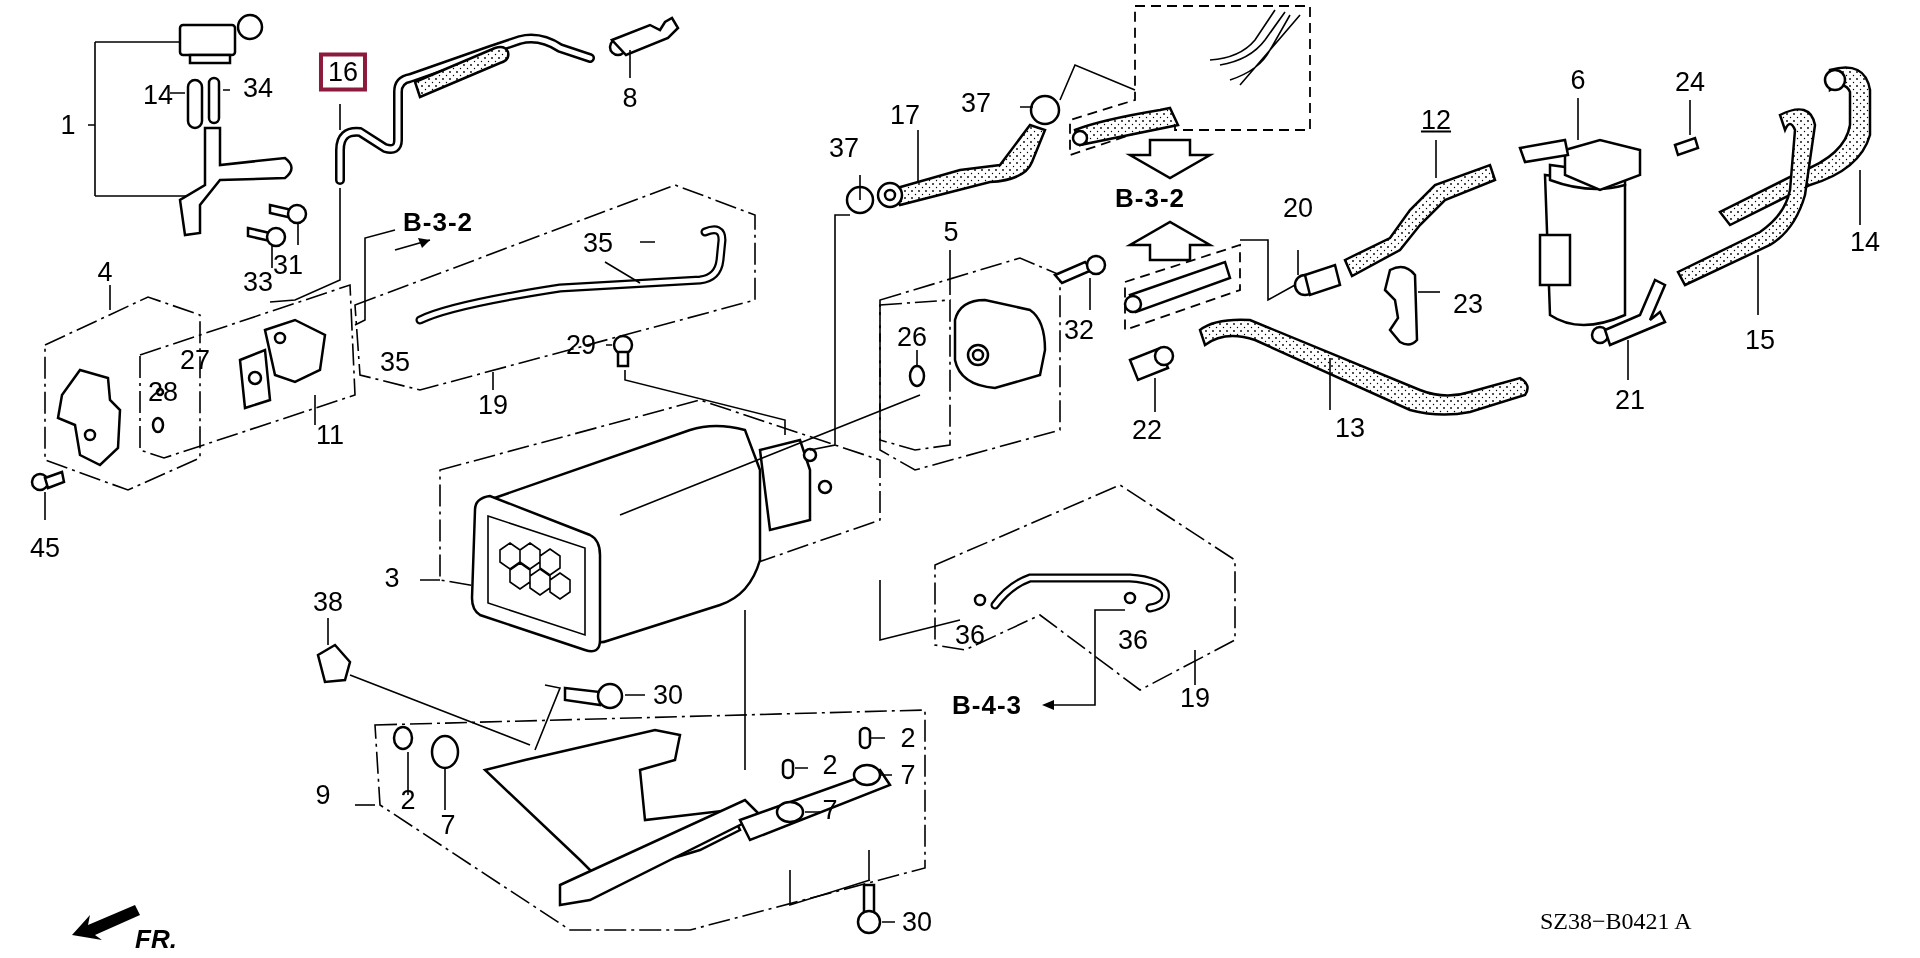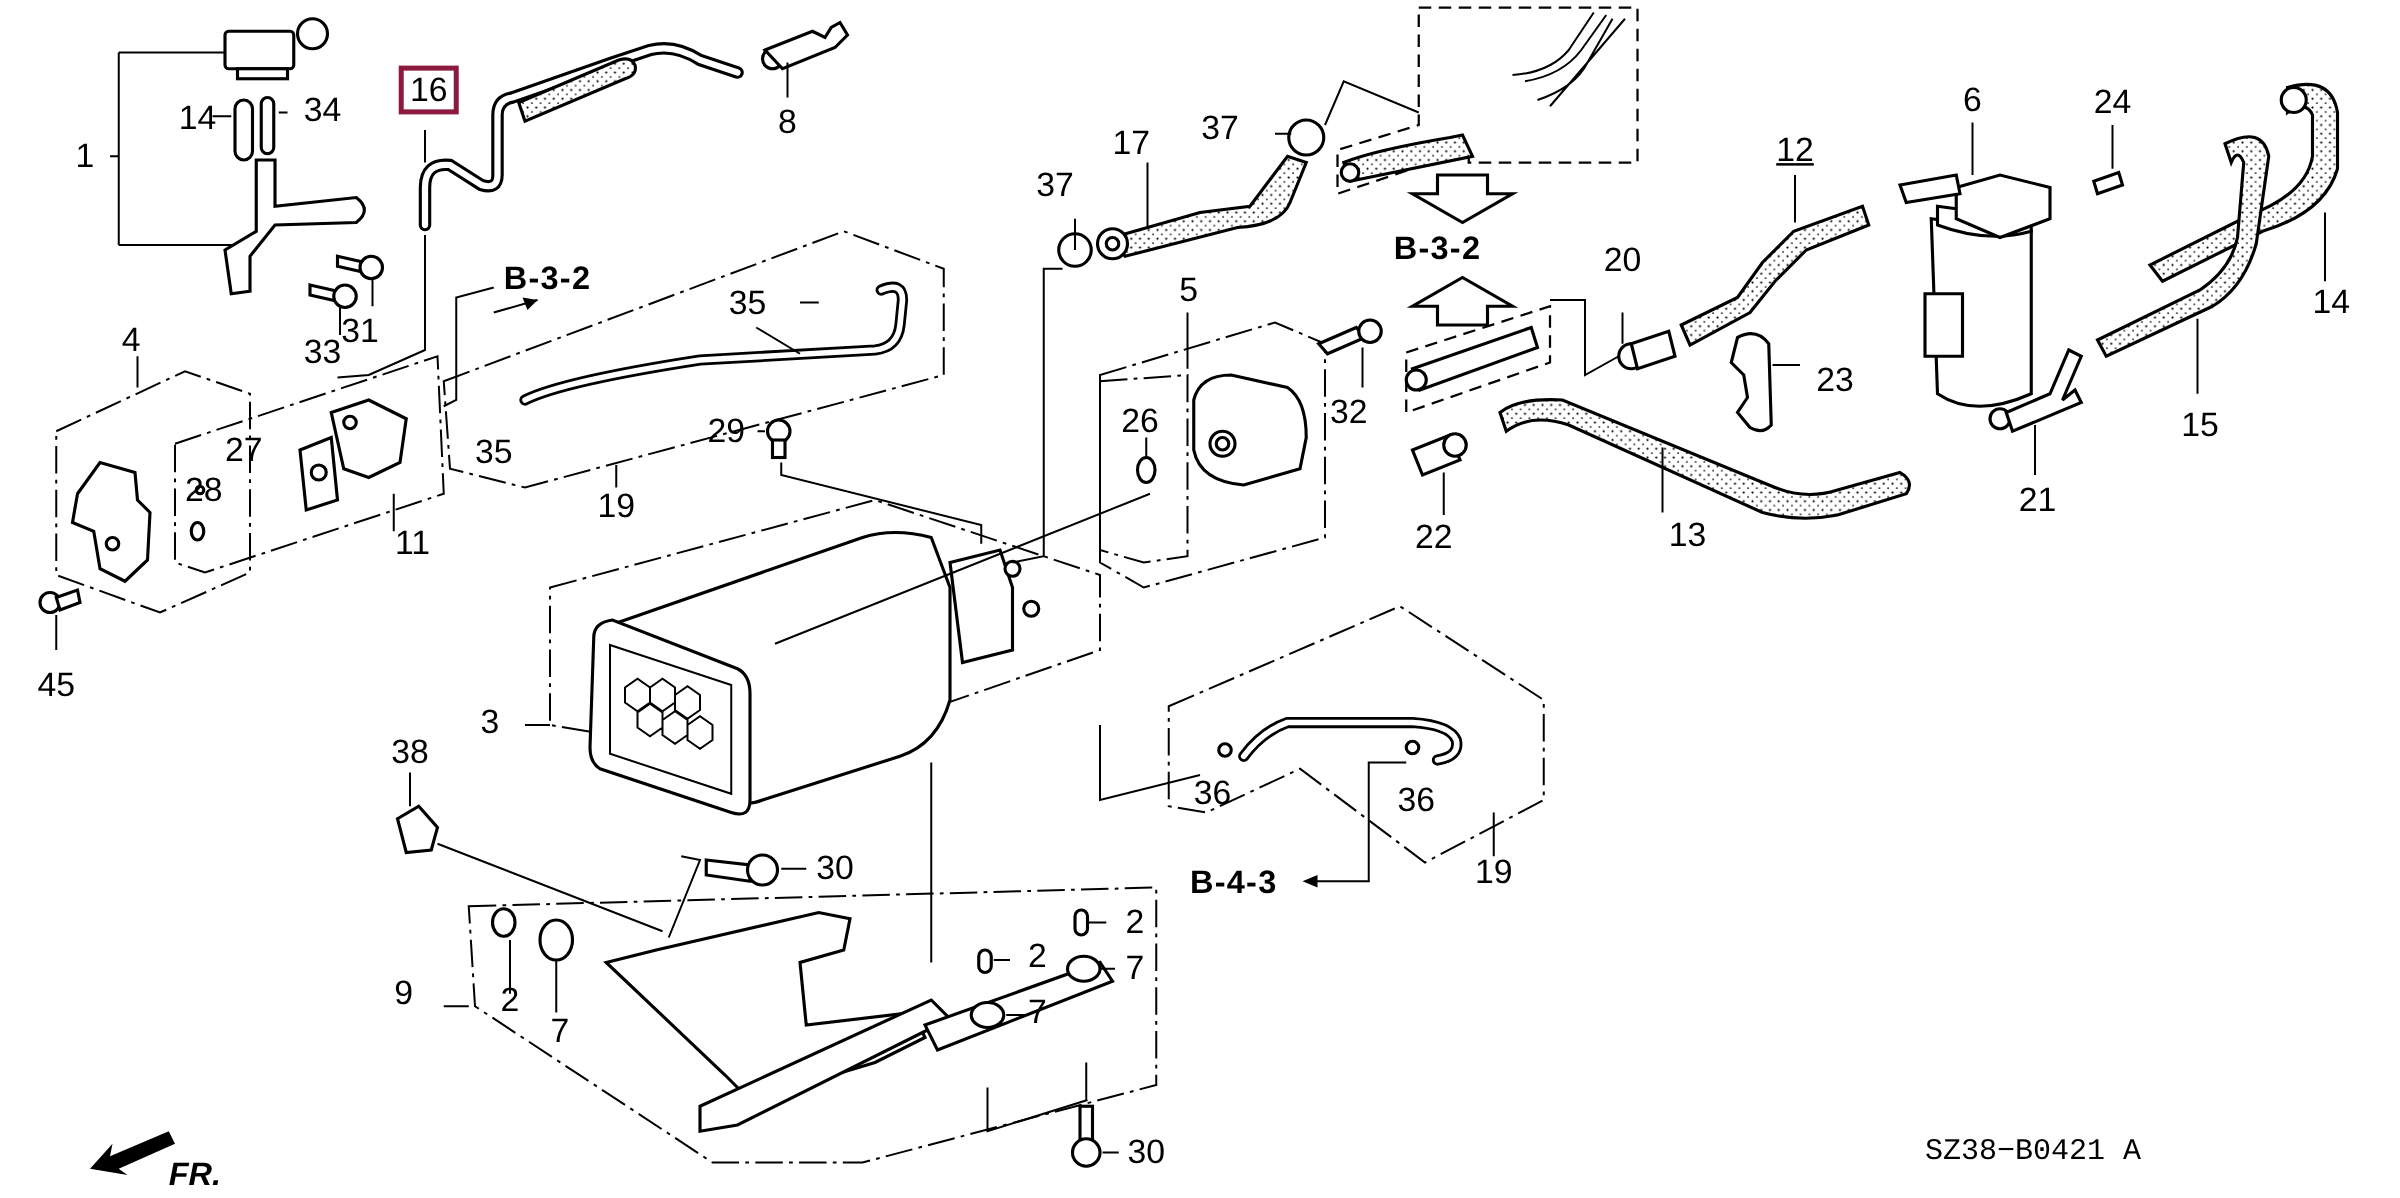--- a/index.html
+++ b/index.html
@@ -1,21 +1,21 @@
 <!DOCTYPE html>
 <html><head>
 <meta charset="utf-8">
 <style>
   html,body{margin:0;padding:0;background:#fff;}
   body{width:1920px;height:958px;position:relative;overflow:hidden;font-family:"Liberation Sans",sans-serif;}
   #stage{position:absolute;left:0;top:0;width:1920px;height:958px;}
   .lbl{position:absolute;font-family:"Liberation Sans",sans-serif;font-size:27px;color:#000;line-height:1;white-space:nowrap;transform:translate(-50%,-50%);}
   .ref{position:absolute;font-family:"Liberation Sans",sans-serif;font-weight:bold;font-size:26px;color:#000;line-height:1;white-space:nowrap;transform:translate(-50%,-50%);letter-spacing:1px;}
   .hl{position:absolute;border:4px solid #8b1a3c;background:#fff;padding:2px 5px;font-size:27px;line-height:1;transform:translate(-50%,-50%);}
-  .code{position:absolute;font-family:Liberation Mono, monospace;font-size:24px;color:#000;white-space:nowrap;}
+  .code{position:absolute;font-family:Liberation Serif, serif;font-size:24px;color:#000;white-space:nowrap;}
   .fr{position:absolute;font-family:"Liberation Sans",sans-serif;font-weight:bold;font-style:italic;font-size:26px;}
   svg{position:absolute;left:0;top:0;}
   .p{fill:#fff;stroke:#000;stroke-width:2.5;}
   .pd{fill:url(#dots);stroke:#000;stroke-width:2.5;}
   .l{fill:none;stroke:#000;stroke-width:1.6;}
   .d{fill:none;stroke:#000;stroke-width:1.6;stroke-dasharray:22 5 3 5;}
   .dd{fill:none;stroke:#000;stroke-width:1.8;stroke-dasharray:10 6;}
 </style>
 </head>
 <body>

